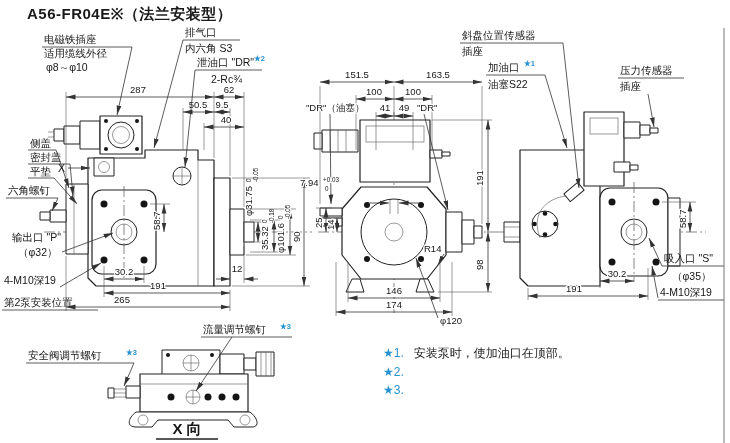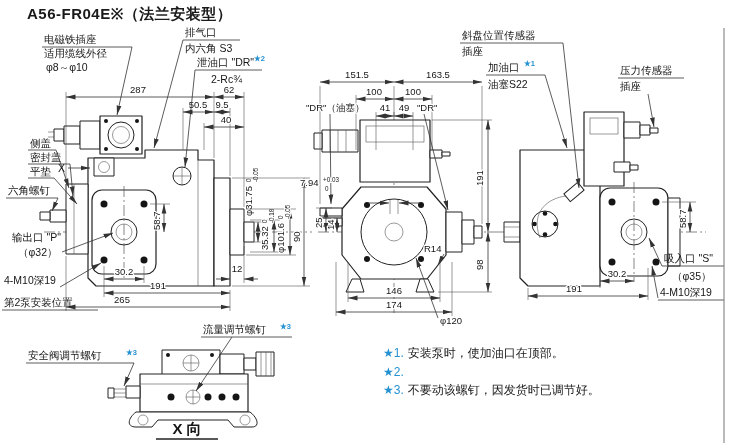--- a/index.html
+++ b/index.html
@@ -16,21 +16,21 @@
   .ol{fill:#ffffff;stroke:#222;stroke-width:1.2;stroke-linejoin:round;}
   .ol2{fill:#ffffff;stroke:#222;stroke-width:1;stroke-linejoin:round;}
   .thin{fill:none;stroke:#555;stroke-width:.6;}
   .dim{fill:none;stroke:#333;stroke-width:.8;}
   .ldr{fill:none;stroke:#333;stroke-width:.8;}
   .cl{fill:none;stroke:#555;stroke-width:.7;stroke-dasharray:11 3 2 3;}
   .dot{fill:#151515;stroke:none;}
   #notes{position:absolute;left:383px;top:344px;width:336px;font-size:12px;line-height:18.5px;}
   .note{display:flex;}
   .note .ref-n{color:#2492d2;margin-right:4px;white-space:nowrap;}
-  .note .txt{display:inline-block;width:292px;}
+  .note .txt{display:inline-block;width:292px;margin-left:6px;}
 </style>
 </head>
 <body>
 
 <div id="app">
   <div id="title">A56-FR04E※（法兰安装型）</div>
 
   <svg width="730" height="443" viewBox="0 0 730 443">
     <defs>
       <marker id="ar" viewBox="0 0 10 6" refX="9.5" refY="3" markerWidth="10" markerHeight="6" orient="auto-start-reverse" markerUnits="userSpaceOnUse">
@@ -427,16 +427,15 @@
   <div id="notes">
     <div class="note">
       <span class="ref-n">★1.</span>
       <span class="txt">安装泵时，使加油口在顶部。</span>
     </div>
     <div class="note">
       <span class="ref-n">★2.</span>
     </div>
     <div class="note">
       <span class="ref-n">★3.</span>
-      <span class="txt">不要动该螺钉，因发货时已调节好。</span>
     </div>
   </div>
 </div>
 
 </body></html>

